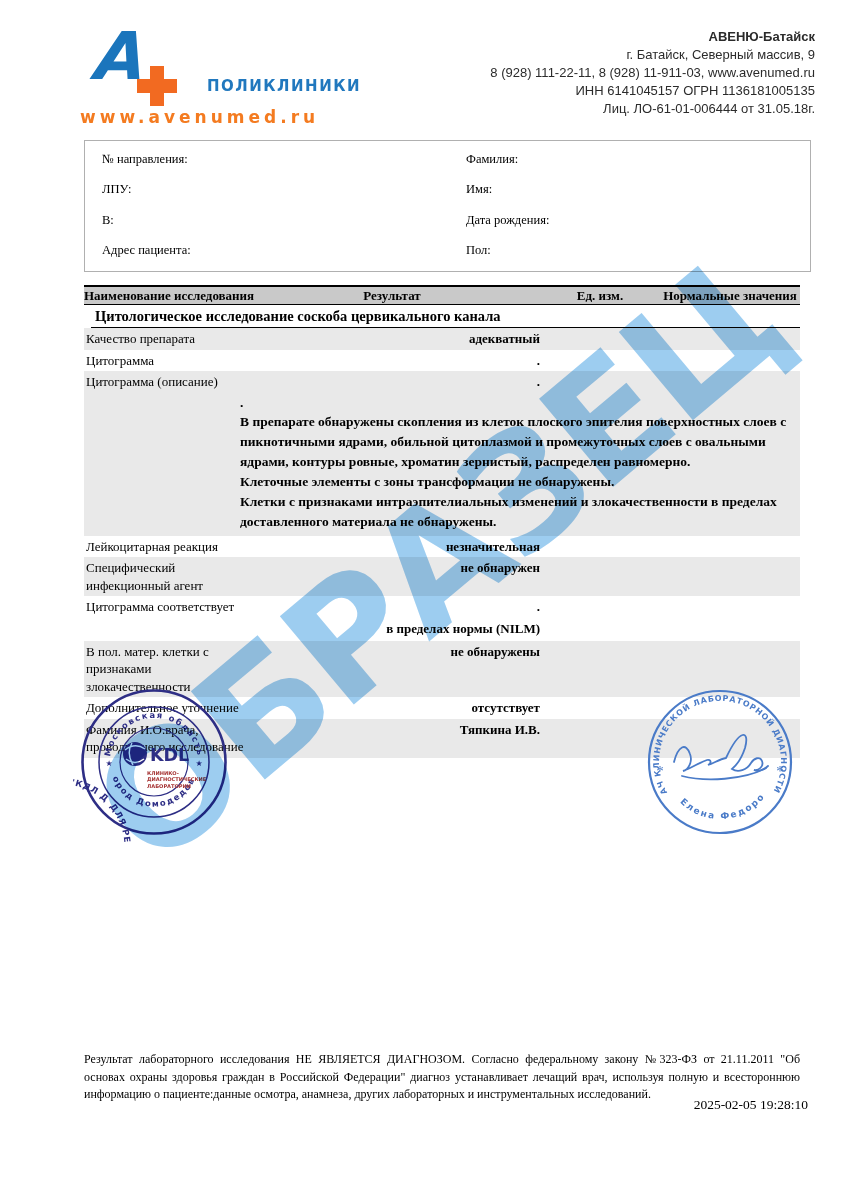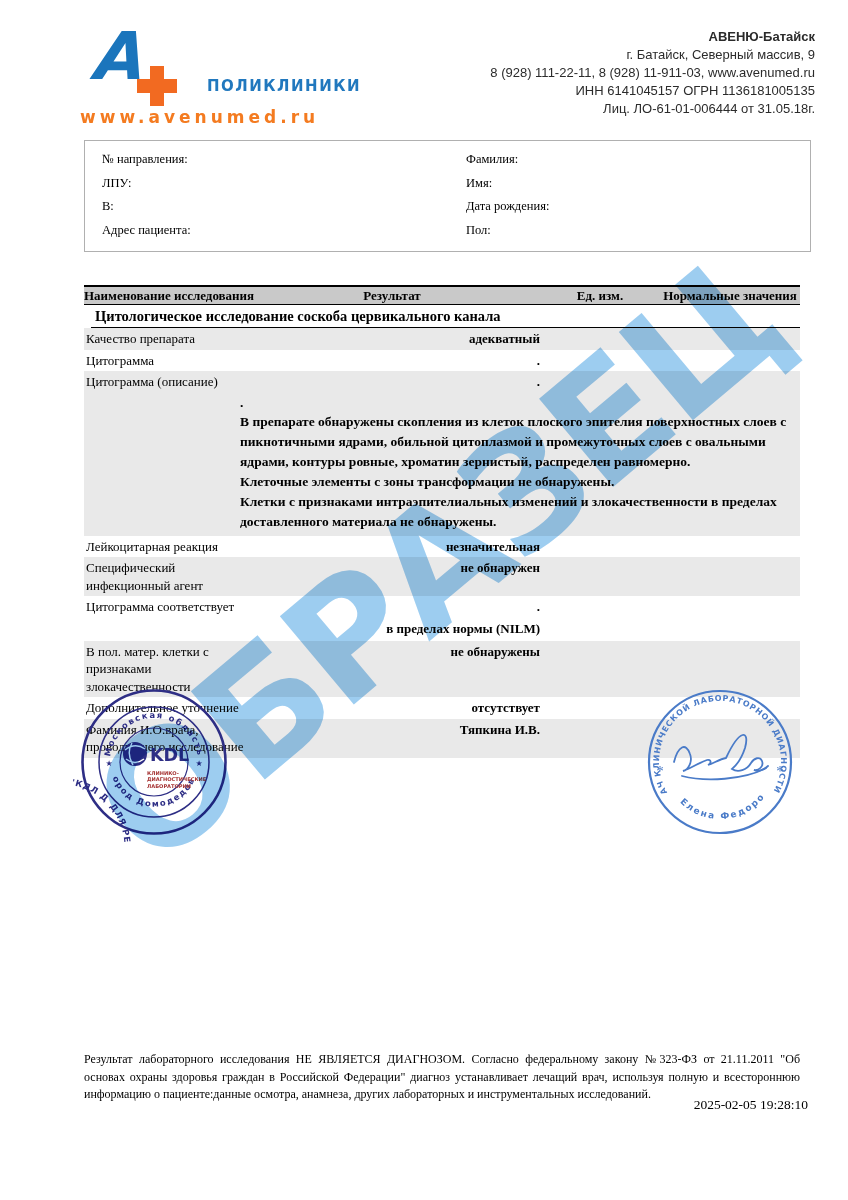--- a/index.html
+++ b/index.html
@@ -51,21 +51,21 @@
   }
   .clinic-info {
     position:absolute; right:33px; top:2px; text-align:right;
     font-family:"Liberation Sans", sans-serif; font-size:13px; line-height:18px;
     color:#2b2b2b; white-space:nowrap;
   }
   .clinic-info .line-name { font-weight:bold; }
 
   
   .patient-box {
-    position:absolute; left:84px; top:140px; width:727px; height:112px;
+    position:absolute; left:84px; top:140px; width:727px; height:132px;
     border:1px solid #b0b0b0; font-size:12.5px;
   }
   .pcol { position:absolute; top:0; height:100%; display:flex;
           flex-direction:column; justify-content:space-between;
           padding:11px 0 13px; }
   .pcol-left  { left:17px; }
   .pcol-right { left:381px; }
 
   
   .rtable { position:absolute; left:84px; top:285px; width:716px; font-size:13px; }

